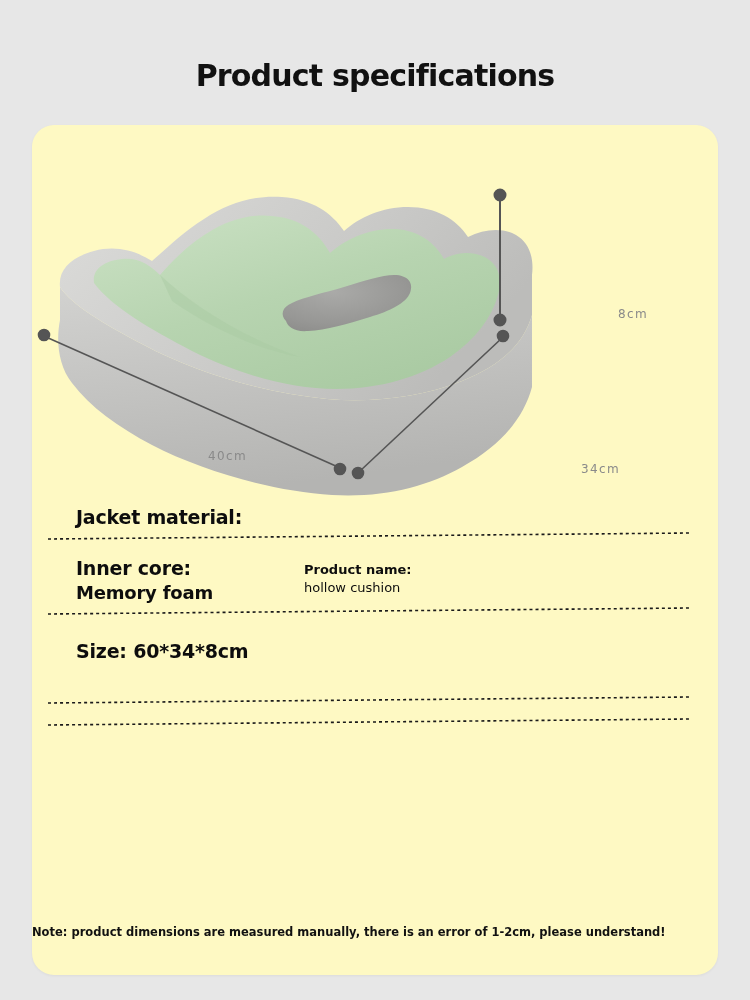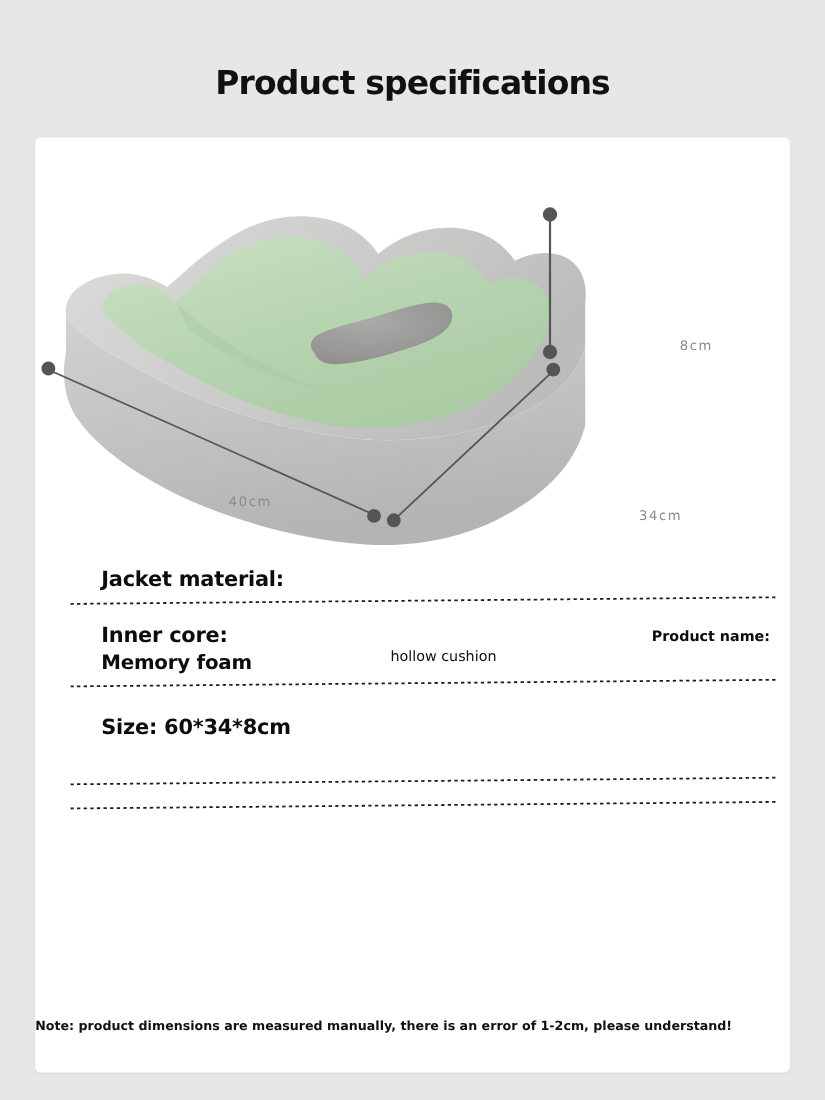--- a/index.html
+++ b/index.html
@@ -32,22 +32,22 @@
     margin-top: 14px;
   }
 
   
   .spec-card {
     position: absolute;
     left: 32px;
     top: 125px;
     width: 686px;
     height: 850px;
-    background: #ffffff;
-    border-radius: 5px;
+    background: #fef9c3;
+    border-radius: 22px;
     box-shadow: 0 1px 3px rgba(0,0,0,0.05);
   }
 
   
   .product-figure {
     position: absolute;
     left: 0;
     top: 40px;
     width: 686px;
     height: 375px;
@@ -67,23 +67,22 @@
     white-space: nowrap;
   }
   .dim-label.height-label { left: 586px; top: 142px; }
   .dim-label.width-label  { left: 176px; top: 284px; }
   .dim-label.depth-label  { left: 512px; top: 297px; margin-left: 37px; }
 
   
   .spec-list {
     position: absolute;
     left: 0;
-    top: 390px;
-    width: 686px;
-    margin-left: 16px;
+    top: 380px;
+    width: 686px;
   }
   .spec-row {
     position: relative;
     padding: 0 34px 0 44px;
   }
 
   .label-big {
     font-family: "DejaVu Sans", sans-serif;
     font-size: 19px;
     font-weight: bold;
@@ -100,21 +99,20 @@
     letter-spacing: -0.2px;
   }
   .value-indent { padding-left: 8px; }
 
   .label-small {
     font-family: "DejaVu Sans", sans-serif;
     font-size: 13px;
     font-weight: bold;
     color: #0d0d0d;
     line-height: 1.38;
-    text-align: right;
   }
   .value-small {
     font-family: "DejaVu Sans", sans-serif;
     font-size: 13px;
     font-weight: normal;
     color: #0d0d0d;
     line-height: 1.38;
   }
   .text-tiny {
     font-family: "DejaVu Sans", sans-serif;
@@ -272,21 +270,21 @@
 
     <div class="spec-row">
       <div class="label-big">Jacket material:</div>
     </div>
     <div class="divider">
       <svg viewBox="0 0 640 12" preserveAspectRatio="none">
         <line x1="0" y1="9" x2="640" y2="3" stroke="#1a1a1a" stroke-width="1.6" stroke-dasharray="3 3"></line>
       </svg>
     </div>
 
-    <div class="spec-row row-split" style="margin-top:14px;gap:35px;">
+    <div class="spec-row row-split" style="margin-top:14px;">
       <div class="col-left">
         <div class="label-big">Inner core:</div>
         <div class="value-big">Memory foam</div>
       </div>
       <div class="col-right">
         <div class="label-small">Product name:</div>
         <div class="value-small">hollow cushion</div>
       </div>
     </div>
     <div class="divider">

